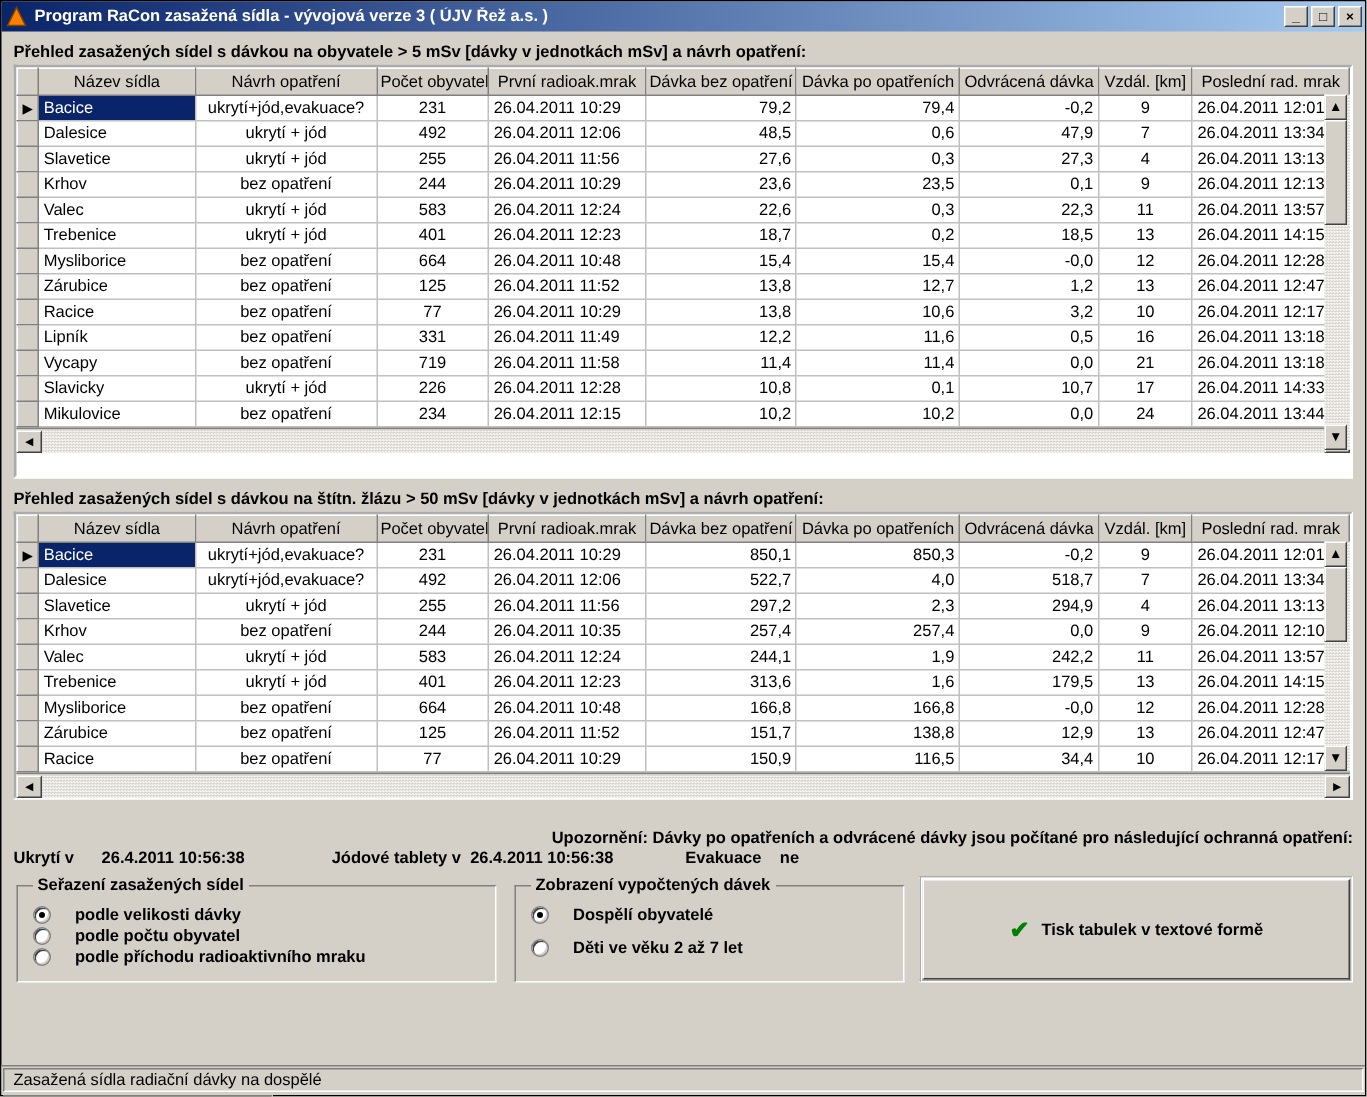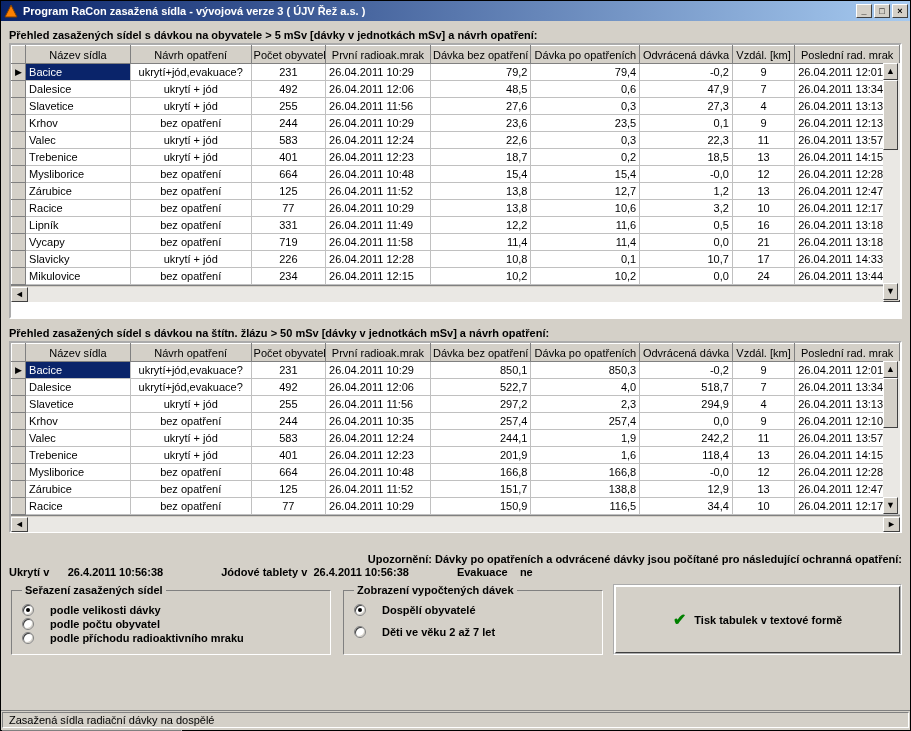--- a/index.html
+++ b/index.html
@@ -352,23 +352,23 @@
               <td class="num">242,2</td>
               <td class="ctr">11</td>
               <td>26.04.2011 13:57</td>
             </tr>
             <tr>
               <td class="rowhdr"></td>
               <td class="namecell">Trebenice</td>
               <td class="ctr">ukrytí + jód</td>
               <td class="ctr">401</td>
               <td>26.04.2011 12:23</td>
-              <td class="num">201,9</td>
+              <td class="num">313,6</td>
               <td class="num">1,6</td>
-              <td class="num">118,4</td>
+              <td class="num">179,5</td>
               <td class="ctr">13</td>
               <td>26.04.2011 14:15</td>
             </tr>
             <tr>
               <td class="rowhdr"></td>
               <td class="namecell">Mysliborice</td>
               <td class="ctr">bez opatření</td>
               <td class="ctr">664</td>
               <td>26.04.2011 10:48</td>
               <td class="num">166,8</td>

